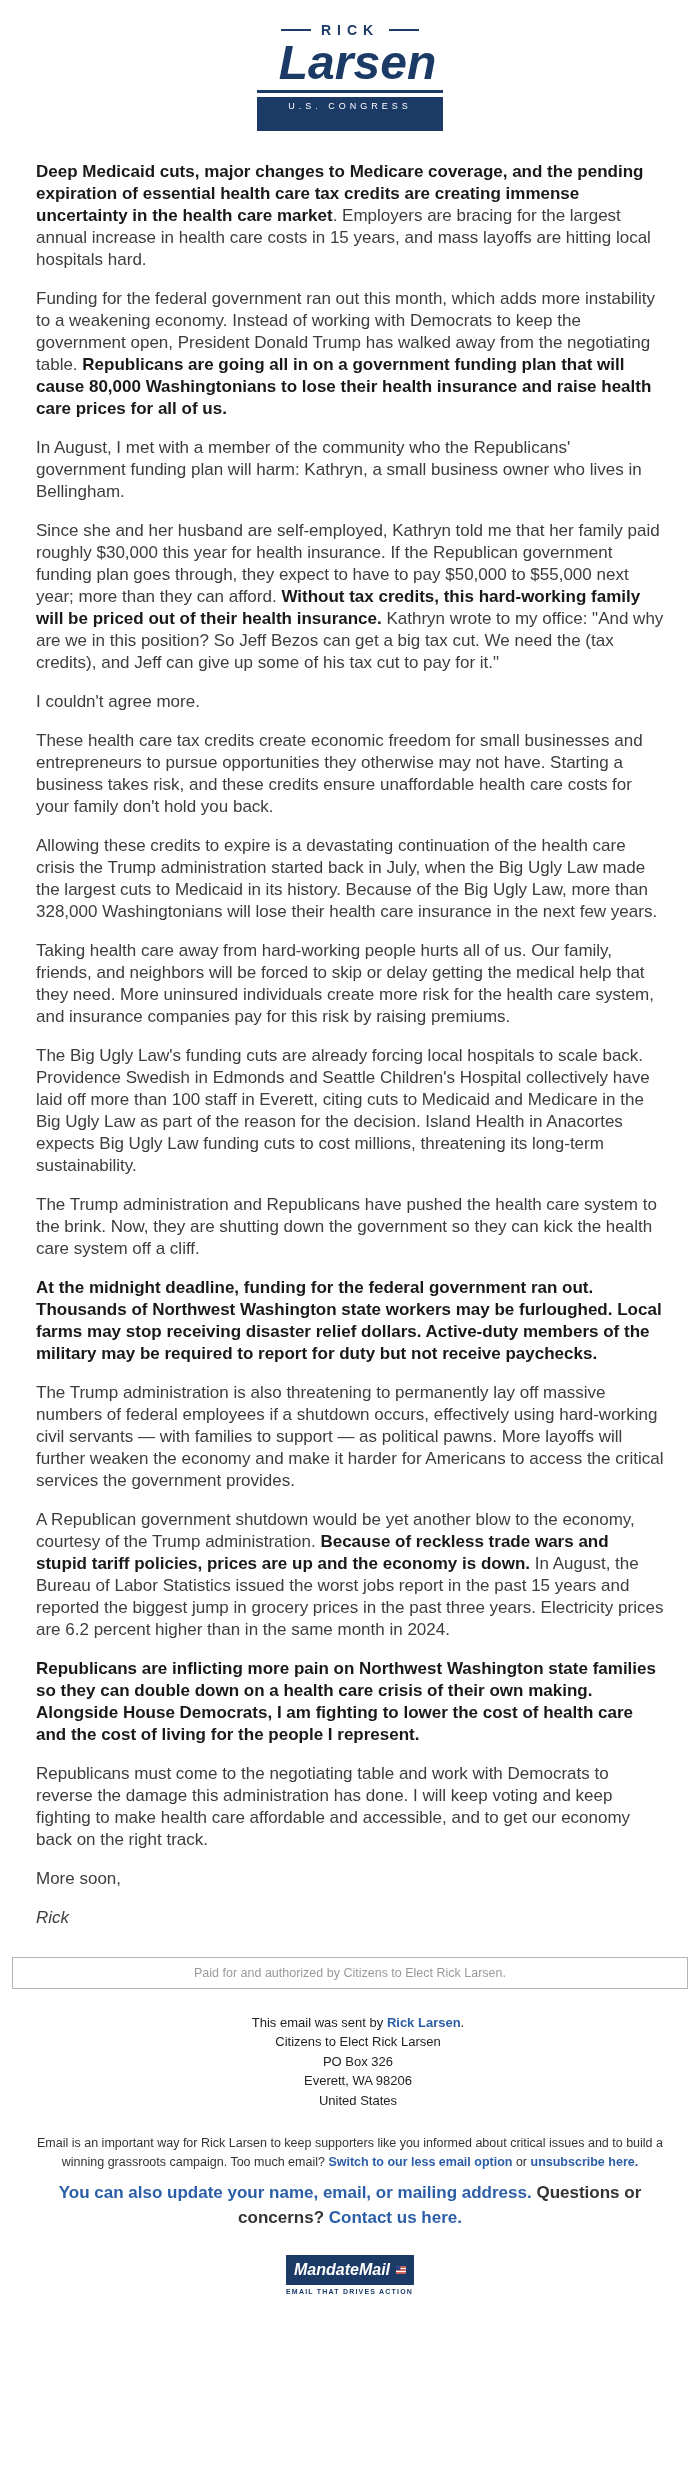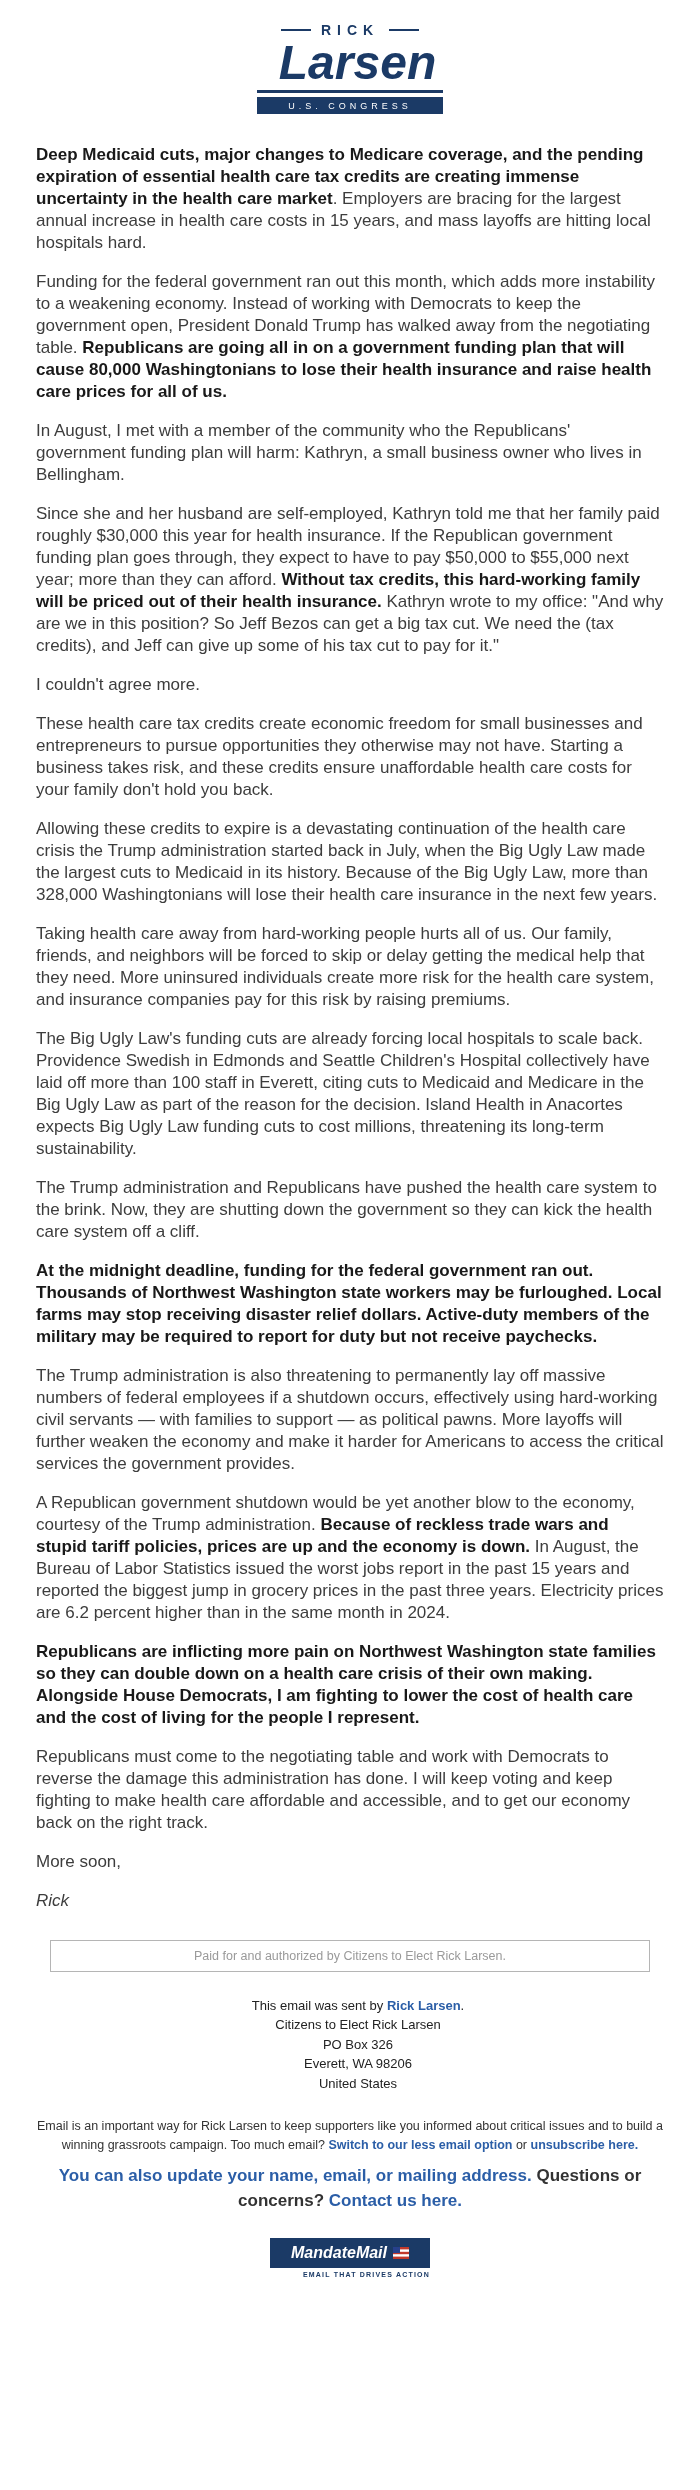--- a/index.html
+++ b/index.html
@@ -5,39 +5,39 @@
   html, body { margin:0; padding:0; background:#ffffff; }
   body { font-family:"Liberation Sans", sans-serif; }
   .email { width:700px; min-height:2490px; margin:0 auto; box-sizing:border-box; padding:22px 0 60px; background:#ffffff; }
 
   
   .logo { text-align:center; margin-bottom:30px; }
   .logo-top { display:flex; align-items:center; justify-content:center; gap:10px; color:#1b3a66; font-size:14px; font-weight:bold; letter-spacing:6px; }
   .logo-top .rule { width:30px; height:2px; background:#1b3a66; }
   .logo-name { font-size:48px; font-weight:bold; font-style:italic; color:#1b3a66; line-height:1.02; margin-top:1px;margin-left:15px; }
   .logo-underline { width:186px; height:3px; background:#1b3a66; margin:2px auto 4px; }
-  .logo-bar { width:186px; margin:0 auto; background:#1b3a66; color:#ffffff; font-size:9px; letter-spacing:4px; padding:4px 0 3px; box-sizing:border-box; }
+  .logo-bar { width:186px; margin:0 auto; background:#1b3a66; color:#ffffff; font-size:9px; letter-spacing:4px; padding:4px 0 20px; box-sizing:border-box; }
 
   
   .letter { padding:0 36px; color:#3d3d3d; font-size:17px; line-height:22px; }
   .letter p { margin:0 0 17px; }
   .b { font-weight:bold; }
   .letter .b { color:#191919; }
   .i { font-style:italic; }
   .link { color:#2b5ea7; text-decoration:none; cursor:pointer; }
 
   
-  .paid-box { width:600px; margin:28px auto 0; border:1px solid #b5b5b5; padding:8px 10px; box-sizing:border-box; text-align:center; color:#9a9a9a; font-size:12.5px; }
+  .paid-box { width:676px; margin:28px auto 0; border:1px solid #b5b5b5; padding:8px 10px; box-sizing:border-box; text-align:center; color:#9a9a9a; font-size:12.5px; }
   .footer-block { text-align:center; font-size:13px; color:#222222; line-height:1.5; margin-top:24px;padding-left:16px; }
   .footer-block .link { font-weight:bold; }
   .email-info { margin:24px auto 0; width:640px; font-size:12.5px; color:#333333; text-align:center; line-height:1.5; }
   .update-line { margin:8px auto 0; width:640px; text-align:center; font-size:17px; color:#333333; line-height:1.5; }
 
   
-  .mandate { margin:24px auto 0; width:160px; text-align:right; }
+  .mandate { margin:24px auto 0; width:128px; text-align:left; }
   .mandate-box { background:#1b3a66; color:#ffffff; font-style:italic; font-weight:bold; font-size:16px; padding:6px 8px; display:flex; align-items:center; justify-content:center; gap:6px; }
   .mandate-tagline { color:#1b3a66; font-size:7px; font-weight:bold; letter-spacing:1.2px; margin-top:3px; }
 </style>
 </head>
 <body>
 
 <div class="email">
 
   <div class="logo">
     <div class="logo-top">

